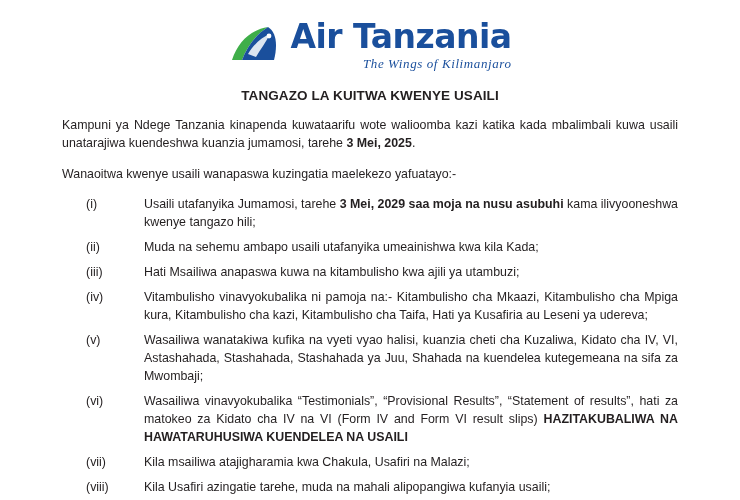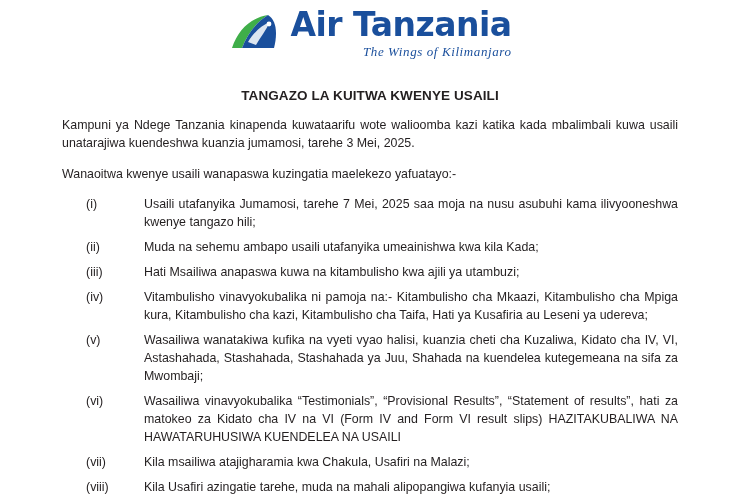--- a/index.html
+++ b/index.html
@@ -12,21 +12,21 @@
     background: #ffffff;
     font-family: "Liberation Sans", sans-serif;
     color: #231f20;
     overflow: hidden;
   }
   .page {
     position: relative;
     width: 740px;
     height: 495px;
     box-sizing: border-box;
-    padding: 0 62px;
+    padding: 12px 62px;
     border-radius: 15px;
   }
 
   
   .logo-wrap {
     display: flex;
     justify-content: center;
     align-items: flex-start;
     padding-top: 8px;
     height: 56px;
@@ -65,36 +65,36 @@
     letter-spacing: 0.6px;
     white-space: nowrap;
   }
 
   
   .doc-title {
     text-align: center;
     font-size: 13.5px;
     font-weight: bold;
     color: #231f20;
-    margin-top: 24px;
+    margin-top: 12px;
     letter-spacing: 0.1px;
   }
 
   
   .para {
     font-size: 12.4px;
     line-height: 1.45;
     text-align: justify;
     margin-top: 14px;
     color: #231f20;
   }
   .para.second {
     margin-top: 13px;
   }
-  .b { font-weight: normal; }
+  .b { font-weight: bold; }
 
   
   .list {
     margin-top: 11px;
     padding-left: 24px;
   }
   .item {
     display: flex;
     align-items: flex-start;
     margin-bottom: 7px;
@@ -136,21 +136,21 @@
   <div class="doc-title">TANGAZO LA KUITWA KWENYE USAILI</div>
 
   <p class="para"><span>Kampuni ya Ndege Tanzania kinapenda kuwataarifu wote walioomba kazi katika kada mbalimbali kuwa usaili unatarajiwa kuendeshwa kuanzia jumamosi, tarehe </span><span class="b">3 Mei, 2025</span><span>.</span></p>
 
   <p class="para second">Wanaoitwa kwenye usaili wanapaswa kuzingatia maelekezo yafuatayo:-</p>
 
   <div class="list">
 
     <div class="item">
       <span class="item-marker">(i)</span>
-      <span class="item-text"><span>Usaili utafanyika Jumamosi, tarehe </span><span class="b">7 Mei, 2025 saa moja na nusu asubuhi</span><span> kama ilivyooneshwa kwenye tangazo hili;</span></span>
+      <span class="item-text"><span>Usaili utafanyika Jumamosi, tarehe </span><span class="b">3 Mei, 2029 saa moja na nusu asubuhi</span><span> kama ilivyooneshwa kwenye tangazo hili;</span></span>
     </div>
 
     <div class="item">
       <span class="item-marker">(ii)</span>
       <span class="item-text"><span>Muda na sehemu ambapo usaili utafanyika umeainishwa kwa kila Kada;</span><span class="b"></span><span></span></span>
     </div>
 
     <div class="item">
       <span class="item-marker">(iii)</span>
       <span class="item-text"><span>Hati Msailiwa anapaswa kuwa na kitambulisho kwa ajili ya utambuzi;</span><span class="b"></span><span></span></span>

